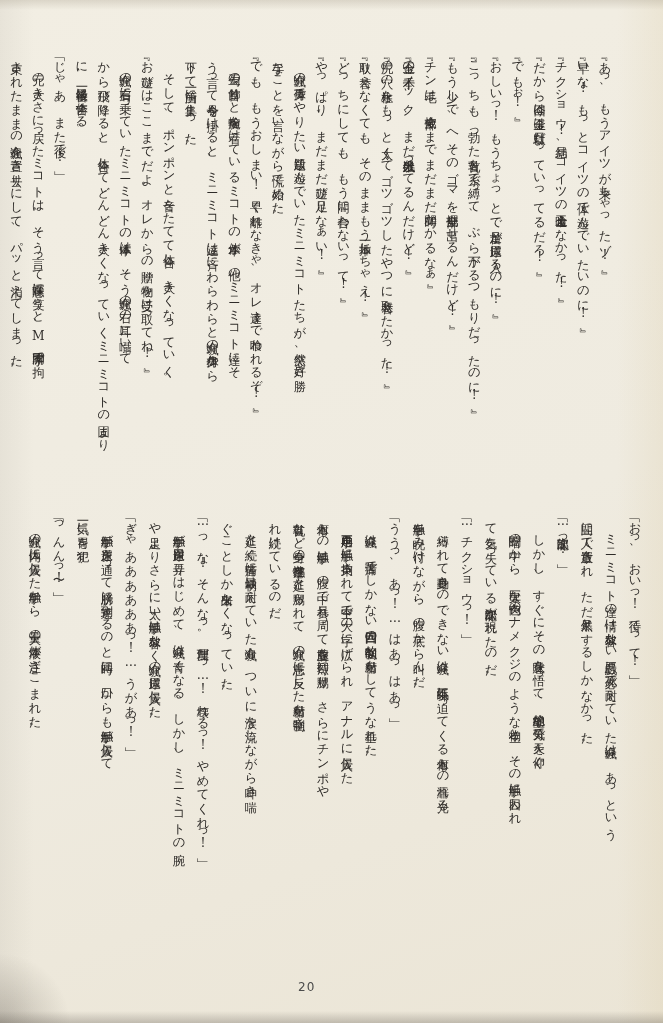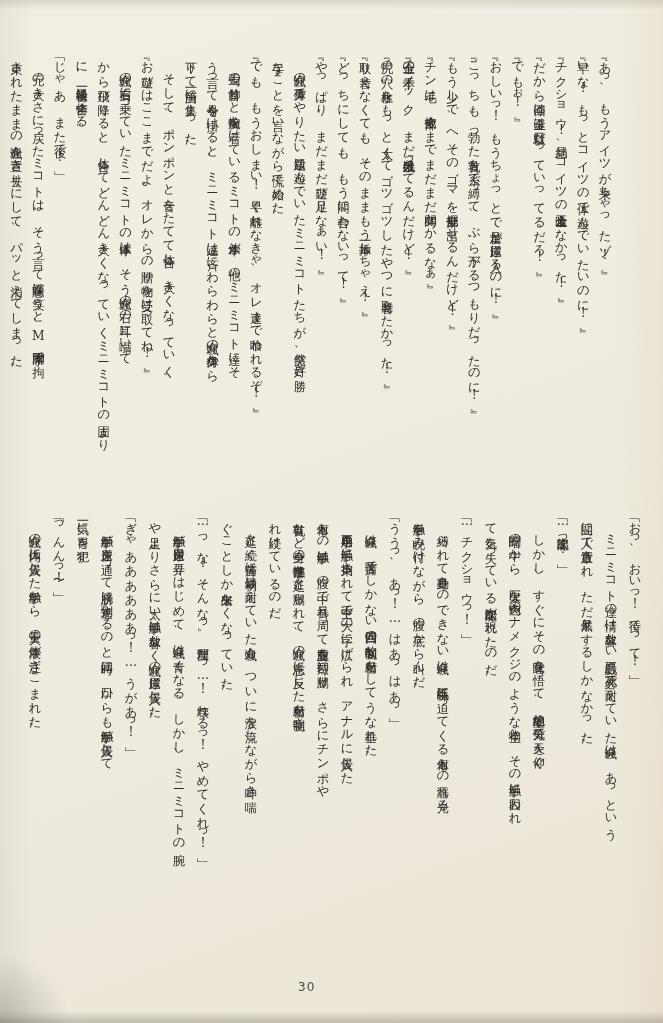--- a/index.html
+++ b/index.html
@@ -114,14 +114,14 @@
       <p class="line">ぐことしか出来なくなっていた。</p>
       <p class="line">「…っな!そんなっ。無理だっ…!壊れるっ!やめてくれっ!」</p>
       <p class="line indent">触手が尿道口を弄りはじめて、颯介は青くなる。しかし、ミニミコトの腕</p>
       <p class="line">や足よりさらに太い触手は容赦なく颯介の尿道に侵入した。</p>
       <p class="line">「ぎゃああああああっ!…うがあっ!」</p>
       <p class="line indent">触手が尿道を通って膀胱に到達するのと同時に、口からも触手が侵入して</p>
       <p class="line">一気に胃を犯す。</p>
       <p class="line">「っんんっ〜!」</p>
       <p class="line indent">颯介の体内に侵入した触手から、大量の液体が注ぎこまれた。</p>
     </div>
-  <div class="page-number">30</div>
+  <div class="page-number">20</div>
 </div>
 
 </body></html>

